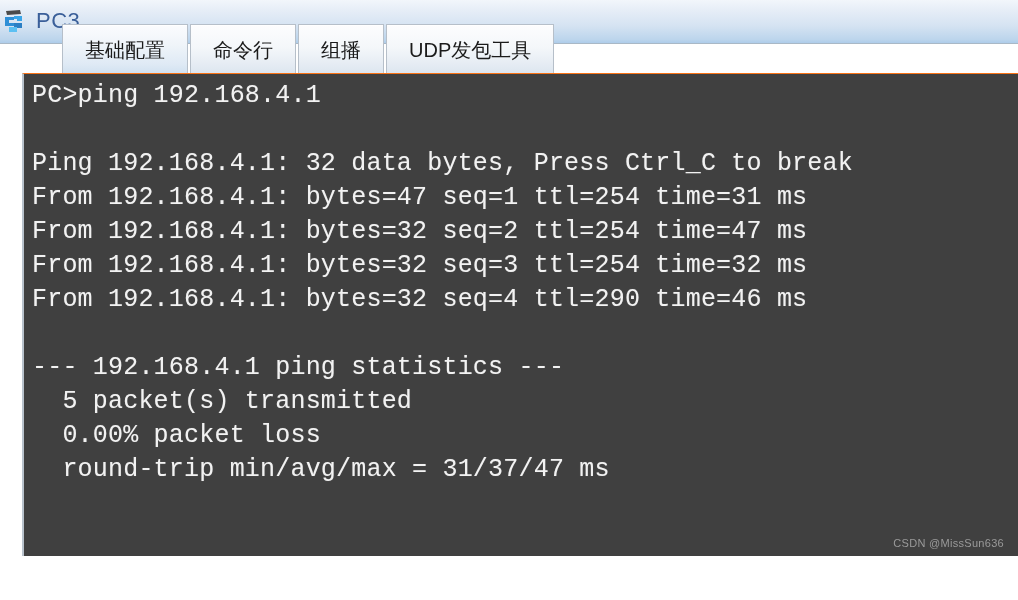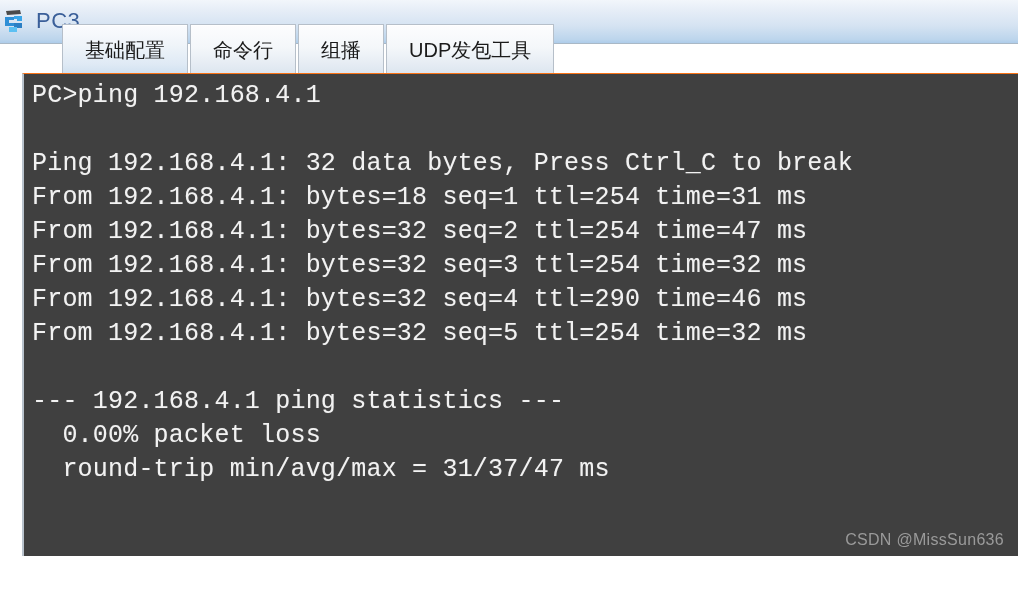--- a/index.html
+++ b/index.html
@@ -120,21 +120,21 @@
     letter-spacing: 0.2px;
     text-shadow: 0 0 1px rgba(255,255,255,0.25);
   }
   .term-line.blank { color: transparent; }
 
   .watermark {
     position: absolute;
     right: 14px;
     bottom: 7px;
     font-family: "Liberation Sans", sans-serif;
-    font-size: 16px;
+    font-size: 11px;
     color: #9a9a9a;
     letter-spacing: 0.3px;
   }
 </style>
 </head>
 <body>
 
 <div id="app">
 
   <div class="titlebar">
@@ -165,26 +165,26 @@
     <div class="tab">
       <span class="mixed">UDP发包工具</span>
     </div>
   </div>
 
   <div class="terminal">
     <div class="term-inner">
       <div class="term-line">PC&gt;ping 192.168.4.1</div>
       <div class="term-line blank">&nbsp;</div>
       <div class="term-line">Ping 192.168.4.1: 32 data bytes, Press Ctrl_C to break</div>
-      <div class="term-line">From 192.168.4.1: bytes=18 seq=1 ttl=254 time=31 ms</div>
+      <div class="term-line">From 192.168.4.1: bytes=47 seq=1 ttl=254 time=31 ms</div>
       <div class="term-line">From 192.168.4.1: bytes=32 seq=2 ttl=254 time=47 ms</div>
       <div class="term-line">From 192.168.4.1: bytes=32 seq=3 ttl=254 time=32 ms</div>
       <div class="term-line">From 192.168.4.1: bytes=32 seq=4 ttl=290 time=46 ms</div>
-      <div class="term-line">From 192.168.4.1: bytes=32 seq=5 ttl=254 time=32 ms</div>
       <div class="term-line blank">&nbsp;</div>
       <div class="term-line">--- 192.168.4.1 ping statistics ---</div>
+      <div class="term-line">  5 packet(s) transmitted</div>
       <div class="term-line">  0.00% packet loss</div>
       <div class="term-line">  round-trip min/avg/max = 31/37/47 ms</div>
     </div>
     <div class="watermark">CSDN @MissSun636</div>
   </div>
 
 </div>
 
 </body></html>

